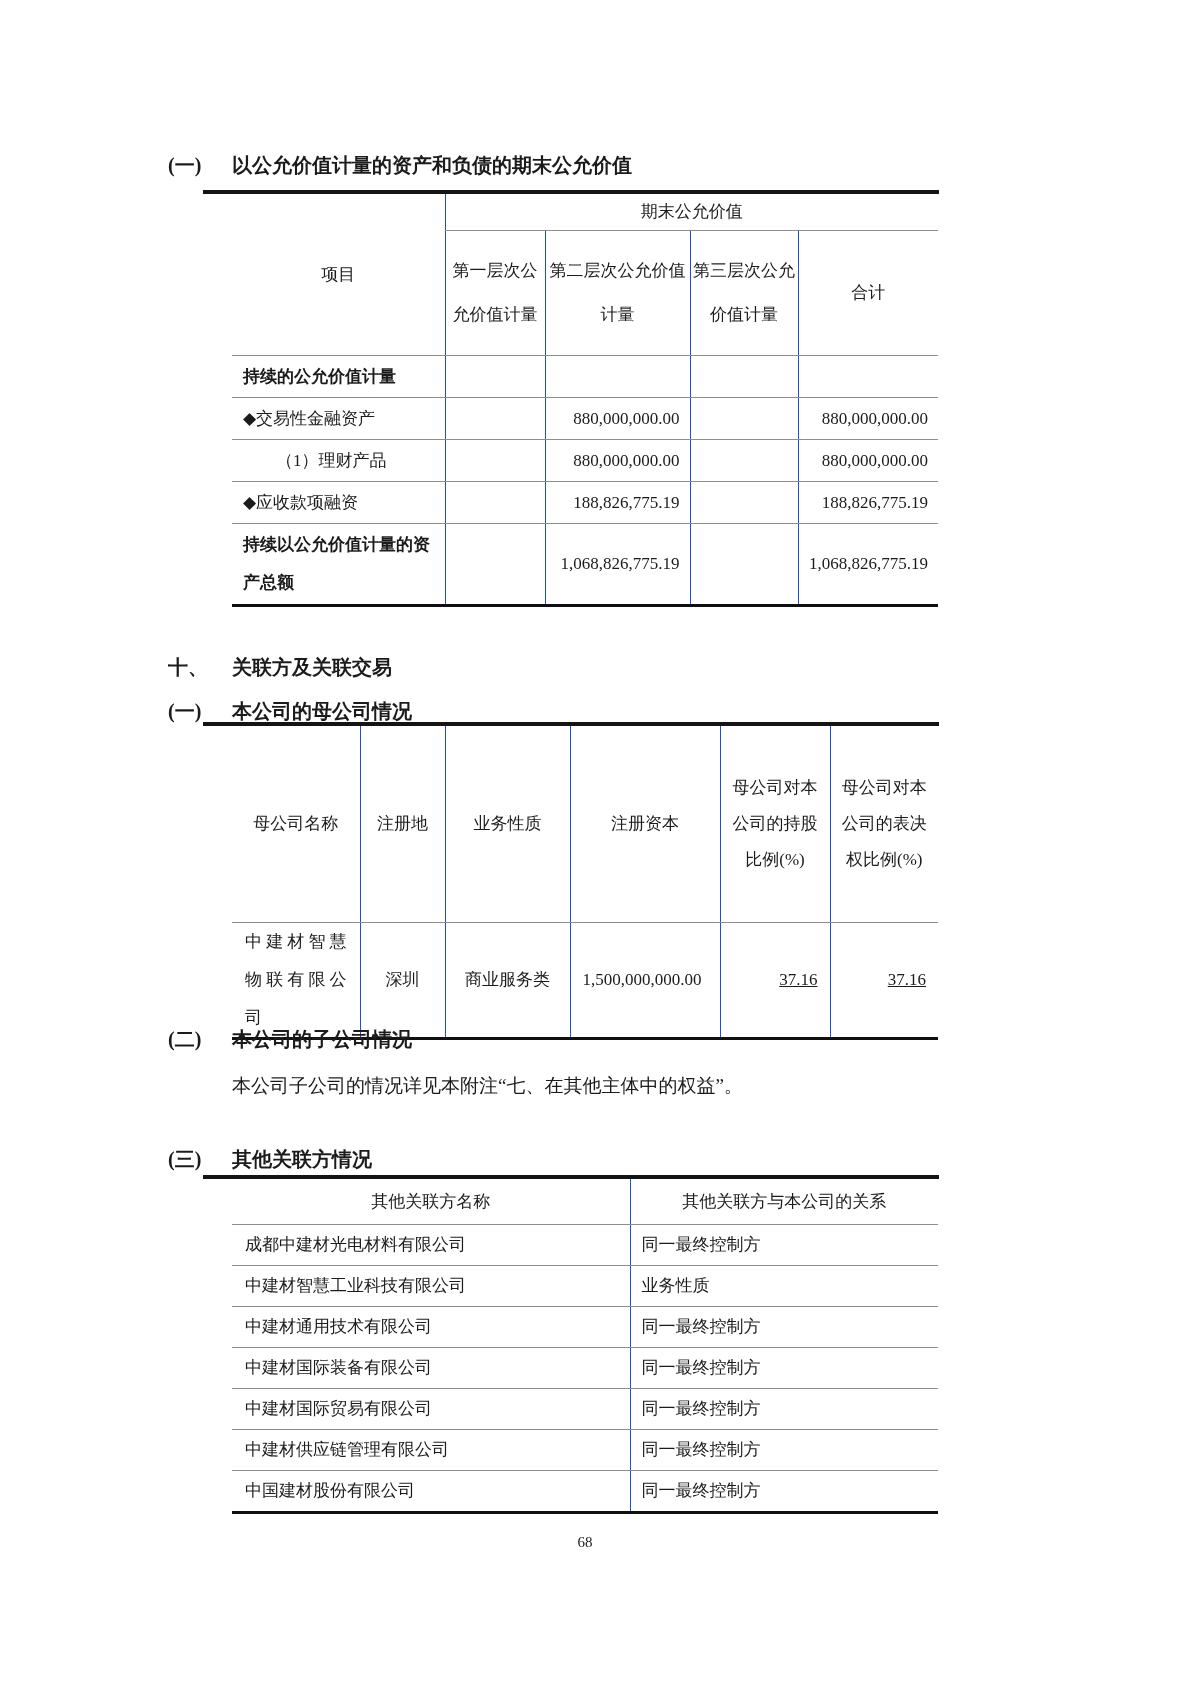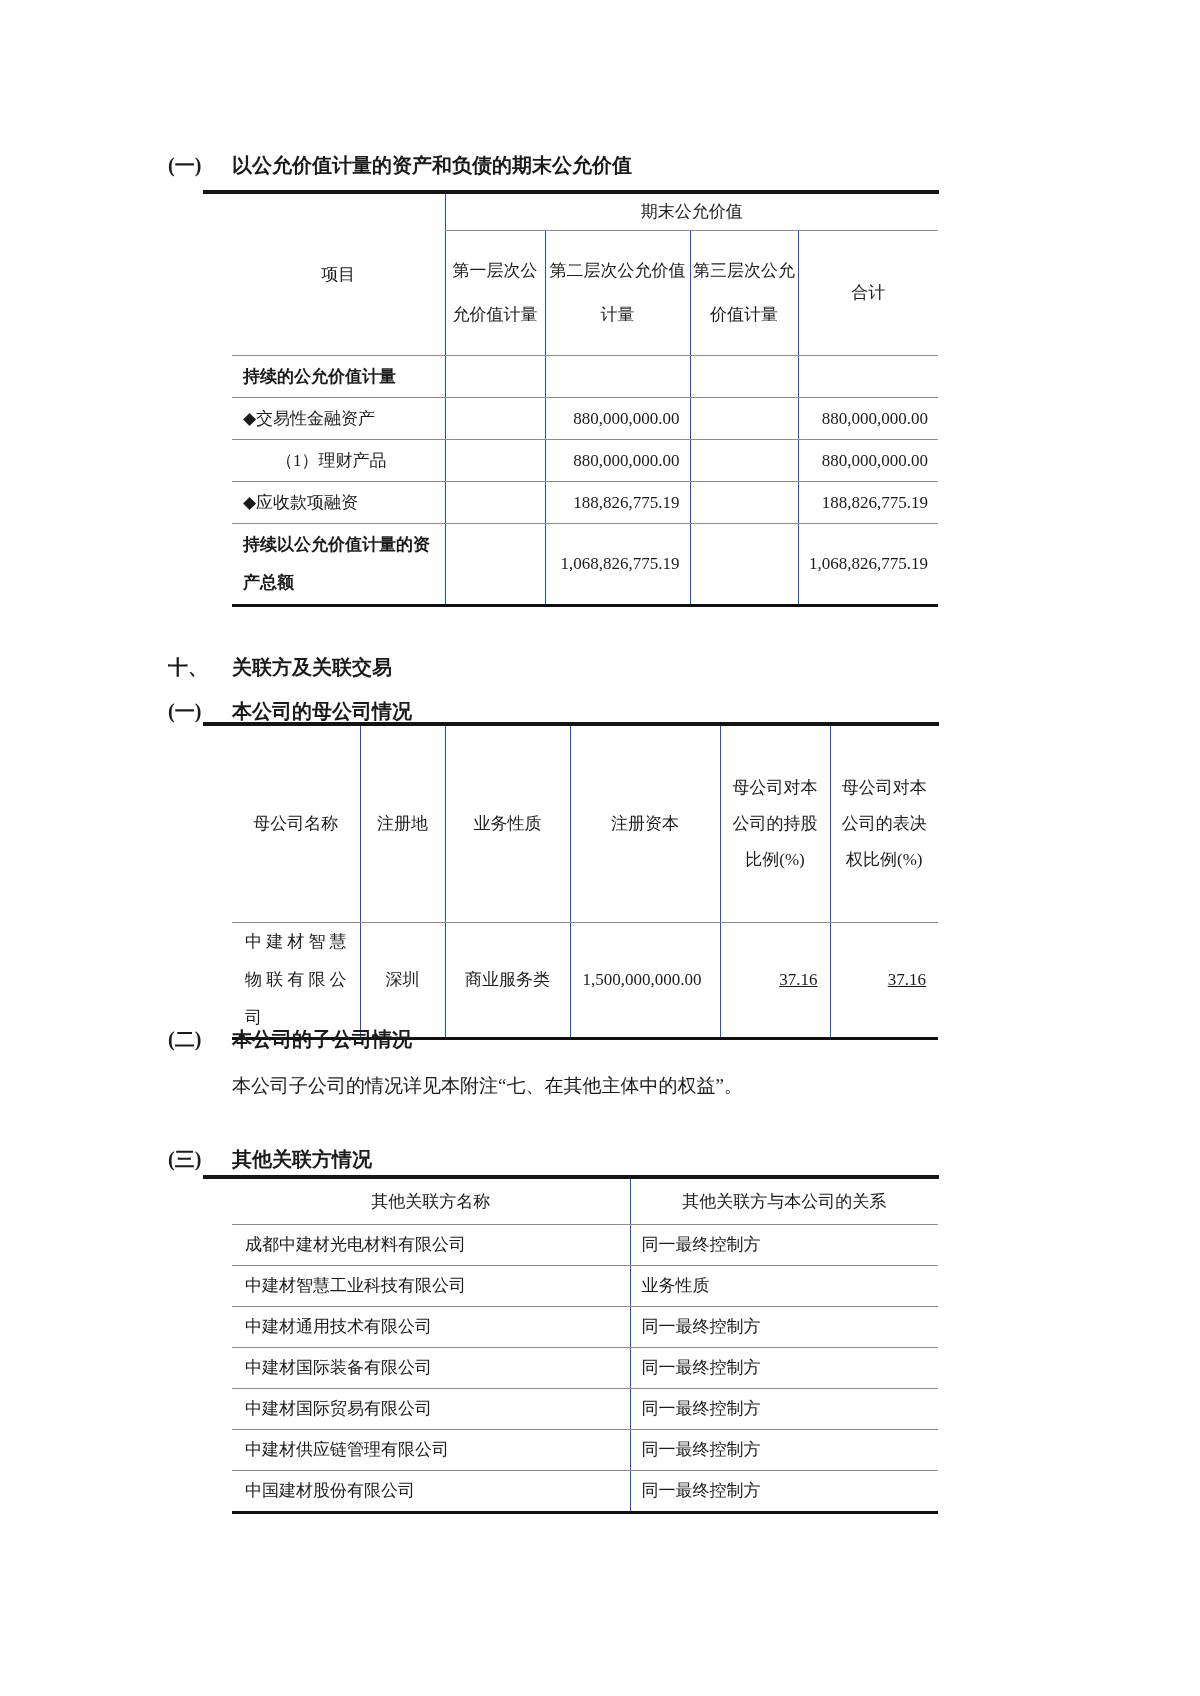--- a/index.html
+++ b/index.html
@@ -213,14 +213,15 @@
       <td class="name hline">中建材供应链管理有限公司</td>
       <td class="rel vline hline">同一最终控制方</td>
     </tr>
     <tr class="row">
       <td class="name">中国建材股份有限公司</td>
       <td class="rel vline">同一最终控制方</td>
     </tr>
   </tbody>
     </table>
 
+  <div class="abs pageno" style="left:232px; top:1534px;">68</div>
 
 </div>
 
 </body></html>

